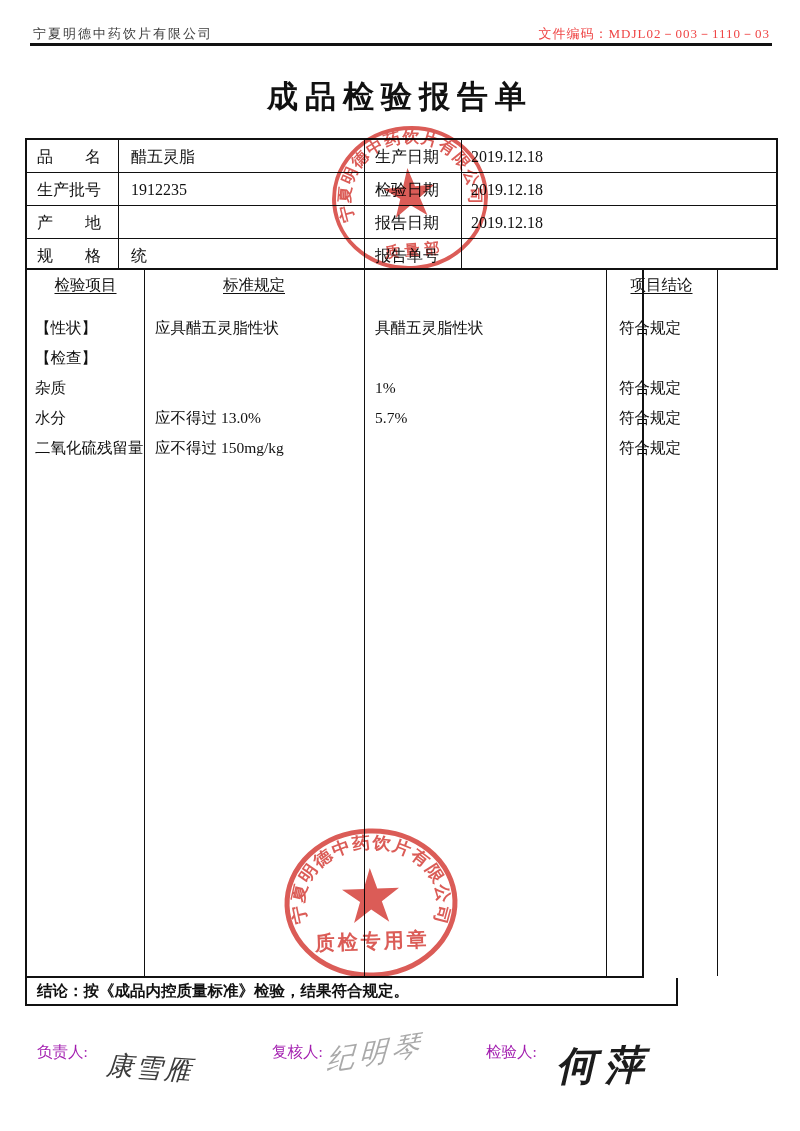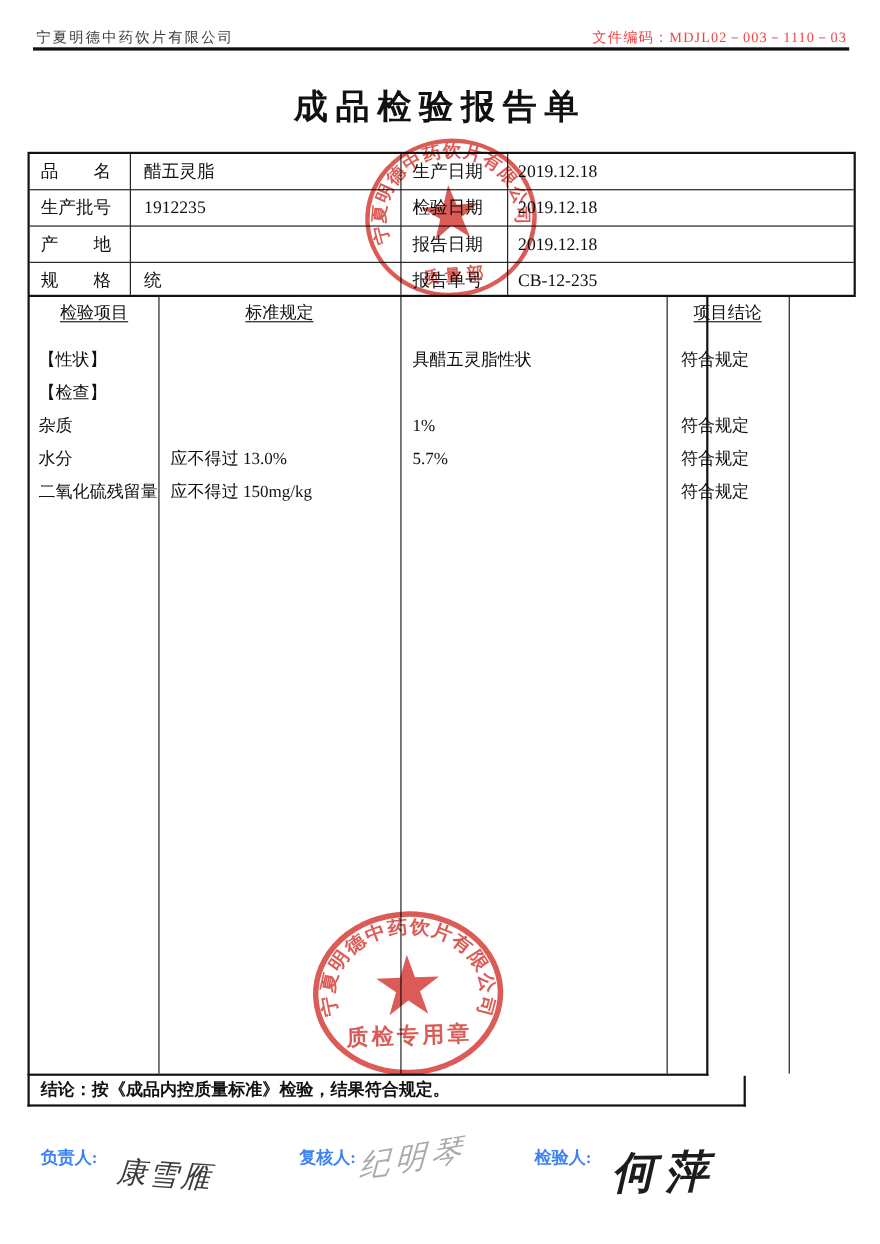--- a/index.html
+++ b/index.html
@@ -48,21 +48,21 @@
   .cell-concl  { left:592px; width:106px; }
 
   .concl-text { position:absolute; left:10px; top:0; line-height:26px; font-size:15.5px; white-space:nowrap; }
 
   
   .stamp { position:absolute; mix-blend-mode:multiply; opacity:.88; }
   .stamp-top    { left:328px; top:122px; transform:rotate(-5deg); }
   .stamp-bottom { left:282px; top:826px; transform:rotate(-2deg); }
 
   
-  .sig-label { position:absolute; font-size:15.5px; color:#3b82f6; white-space:nowrap;font-weight:bold; }
+  .sig-label { position:absolute; font-size:15.5px; color:#a21caf; white-space:nowrap; }
   .sig-name  { position:absolute; white-space:nowrap; }
   .name-resp { left:106px; top:1050px; font-size:27px; color:#3c3c3c;
                transform:rotate(4deg); letter-spacing:2px; font-style:italic; }
   .name-rev  { left:326px; top:1034px; font-size:28px; color:#a9a9a9;
                transform:rotate(-9deg) skewX(-12deg); letter-spacing:5px; font-style:italic; }
   .name-insp { left:556px; top:1038px; font-size:40px; color:#1c1c1c;
                transform:rotate(-1deg); letter-spacing:8px; font-weight:bold; font-style:italic; }
 </style>
 </head>
 <body>
@@ -93,35 +93,35 @@
     <div class="icell c-l2" style="top:33px">检验日期</div>
     <div class="icell c-v2" style="top:33px">2019.12.18</div>
 
     <div class="icell c-l1" style="top:66px">产　　地</div>
     <div class="icell c-l2" style="top:66px">报告日期</div>
     <div class="icell c-v2" style="top:66px">2019.12.18</div>
 
     <div class="icell c-l1" style="top:99px">规　　格</div>
     <div class="icell c-v1" style="top:99px">统</div>
     <div class="icell c-l2" style="top:99px">报告单号</div>
-    <div class="icell c-v2" style="top:99px">CB-12-235</div>
   </div>
 
   <div class="abs mid-box">
     <div class="vline" style="left:117px"></div>
     <div class="vline" style="left:337px"></div>
     <div class="vline" style="left:579px"></div>
     <div class="vline" style="left:690px"></div>
 
     <div class="col-hdr" style="left:0;width:117px">检验项目</div>
     <div class="col-hdr" style="left:117px;width:220px">标准规定</div>
     <div class="col-hdr" style="left:579px;width:111px">项目结论</div>
 
     <div class="insp-row" style="top:43px">
       <span class="cell-item">【性状】</span>
+      <span class="cell-std">应具醋五灵脂性状</span>
       <span class="cell-res">具醋五灵脂性状</span>
       <span class="cell-concl">符合规定</span>
     </div>
     <div class="insp-row" style="top:73px">
       <span class="cell-item">【检查】</span>
       <span class="cell-std"></span>
       <span class="cell-res"></span>
       <span class="cell-concl"></span>
     </div>
     <div class="insp-row" style="top:103px">

